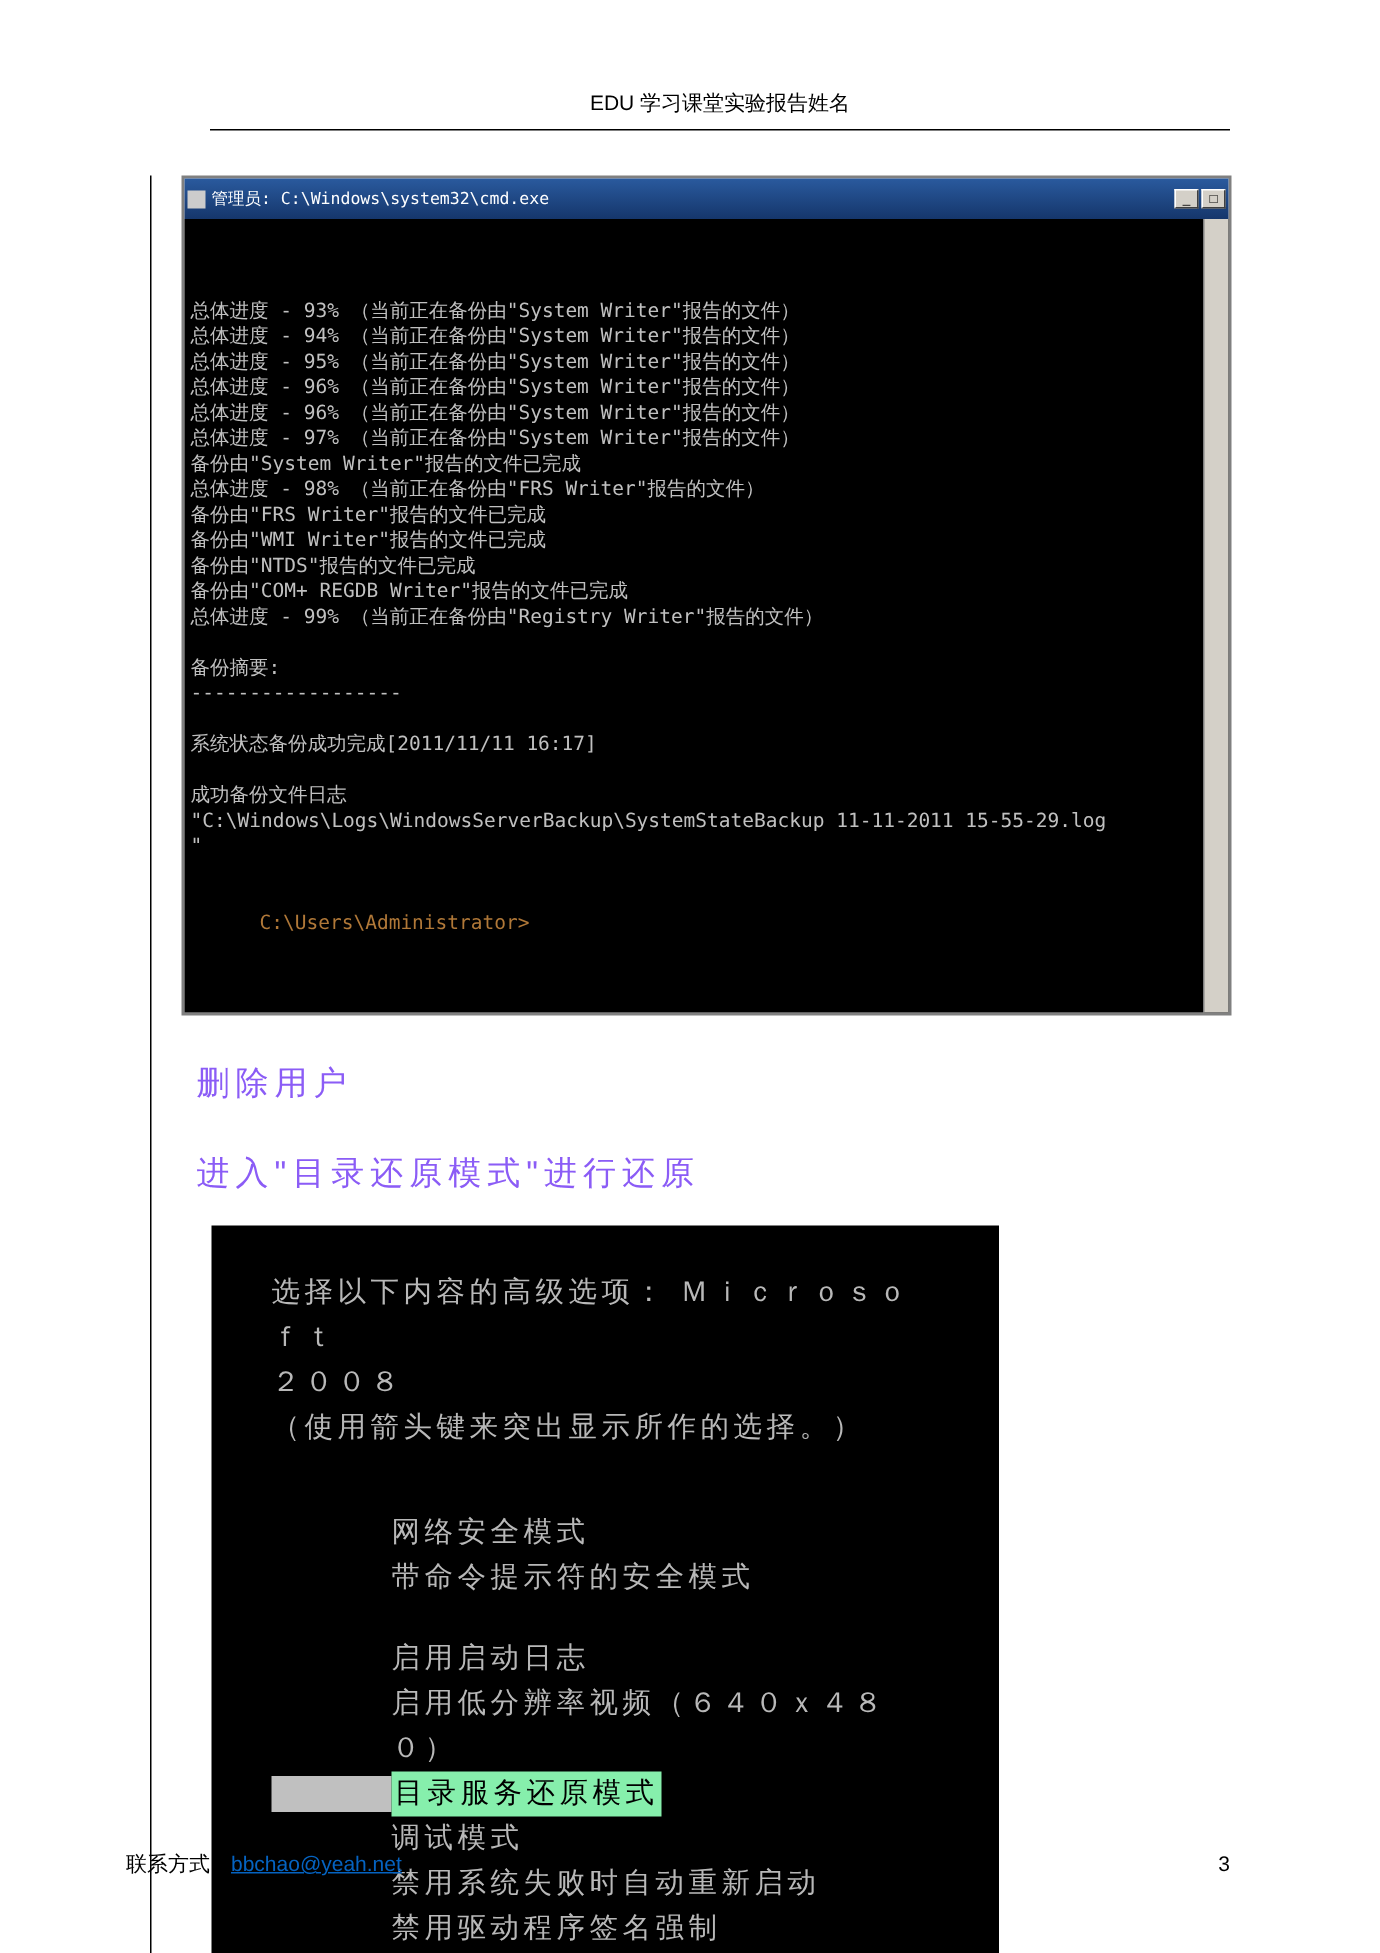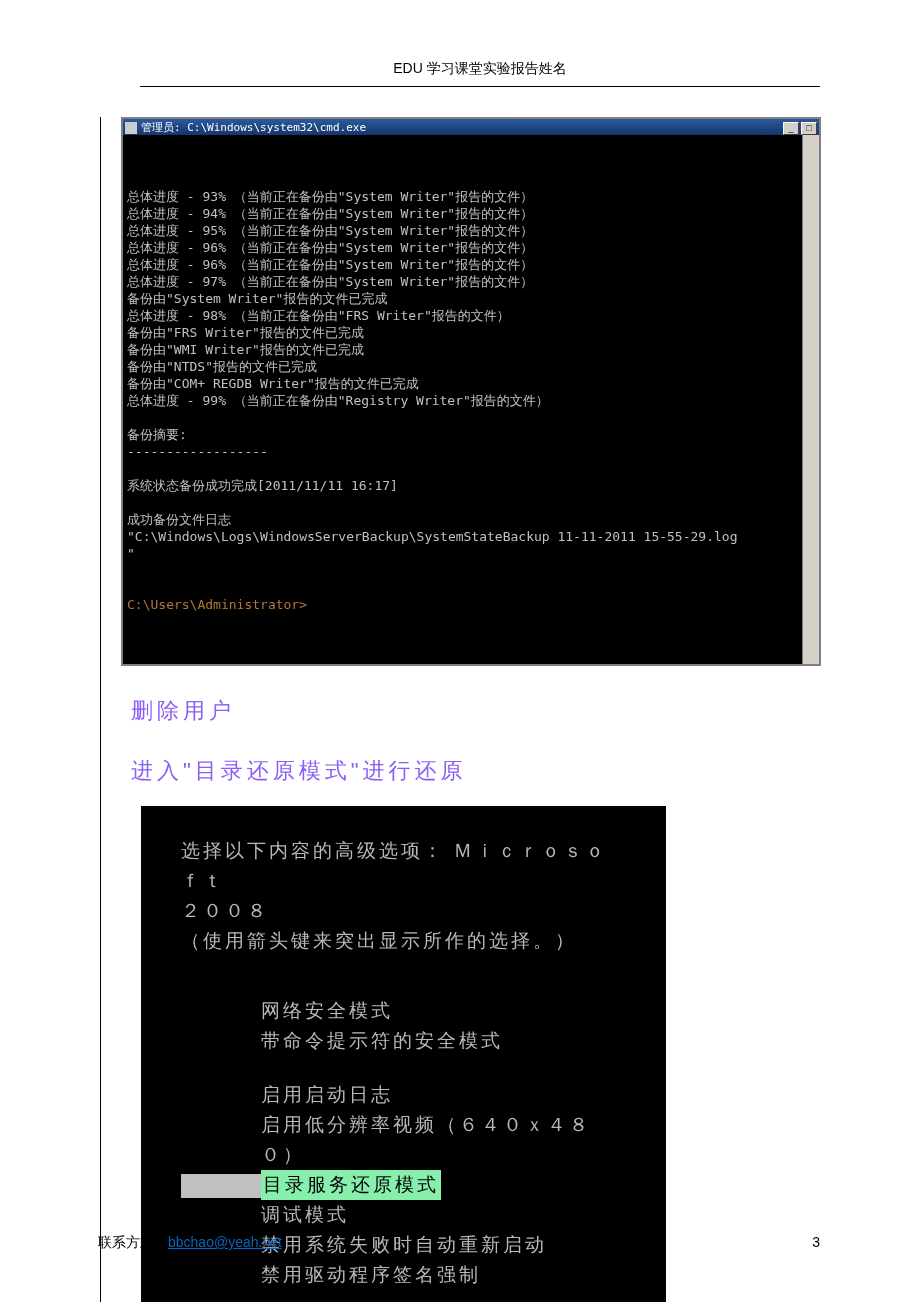--- a/index.html
+++ b/index.html
@@ -26,23 +26,23 @@
       border-left: 1px solid #000;
       padding-left: 20px;
     }
     .cmd-window {
       width: 700px;
       border: 2px solid #808080;
       position: relative;
     }
     .cmd-titlebar {
       background: linear-gradient(to bottom, #2a5a9e, #15366b);
-      height: 16px;
-      display: flex;
-      align-items: flex-end;
+      height: 27px;
+      display: flex;
+      align-items: center;
       justify-content: space-between;
       padding: 0 2px;
     }
     .cmd-titlebar-left {
       display: flex;
       align-items: center;
       gap: 4px;
     }
     .cmd-icon {
       width: 12px;
@@ -137,33 +137,34 @@
       background: #c0c0c0;
       display: inline-block;
       width: 80px;
       height: 24px;
       vertical-align: middle;
       margin-left: -80px;
     }
     .page-footer {
       position: absolute;
       bottom: 50px;
-      left: 98px;
+      left: 84px;
       right: 100px;
       display: flex;
       justify-content: space-between;
       font-size: 14px;
       color: #000;
     }
     .footer-contact a {
       color: #0563c1;
       text-decoration: underline;
     }
     .cmd-prompt {
       color: #b07838;
+      margin-left: 46px;
     }
   </style>
 </head>
 <body>
 
 <div class="page-header">
   <span>EDU 学习课堂实验报告姓名</span>
   <div class="header-underline"></div>
 </div>
 

